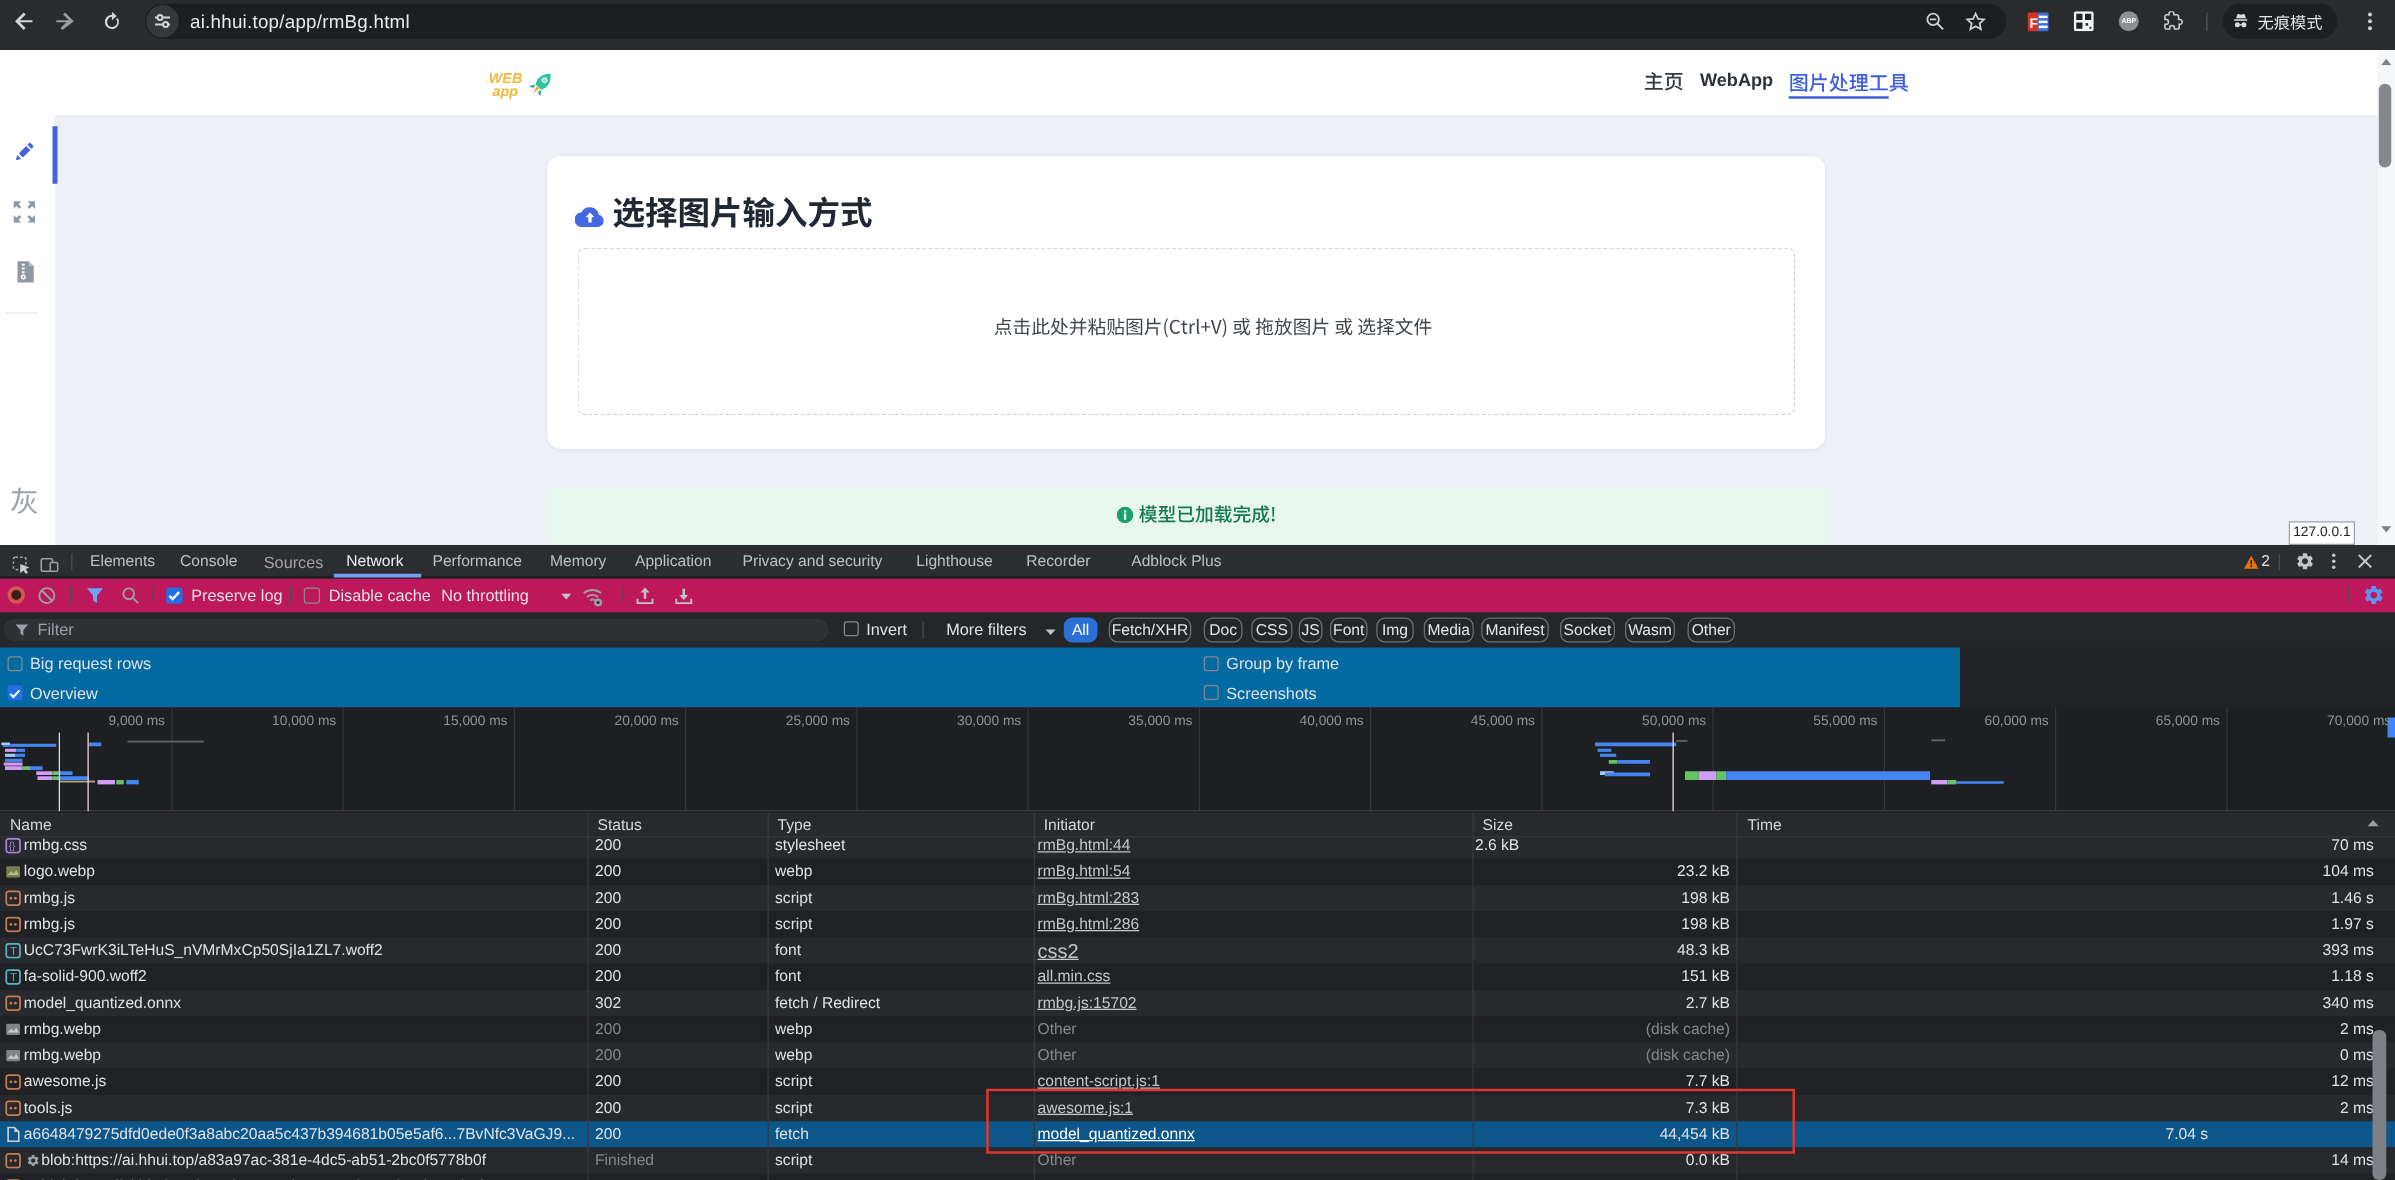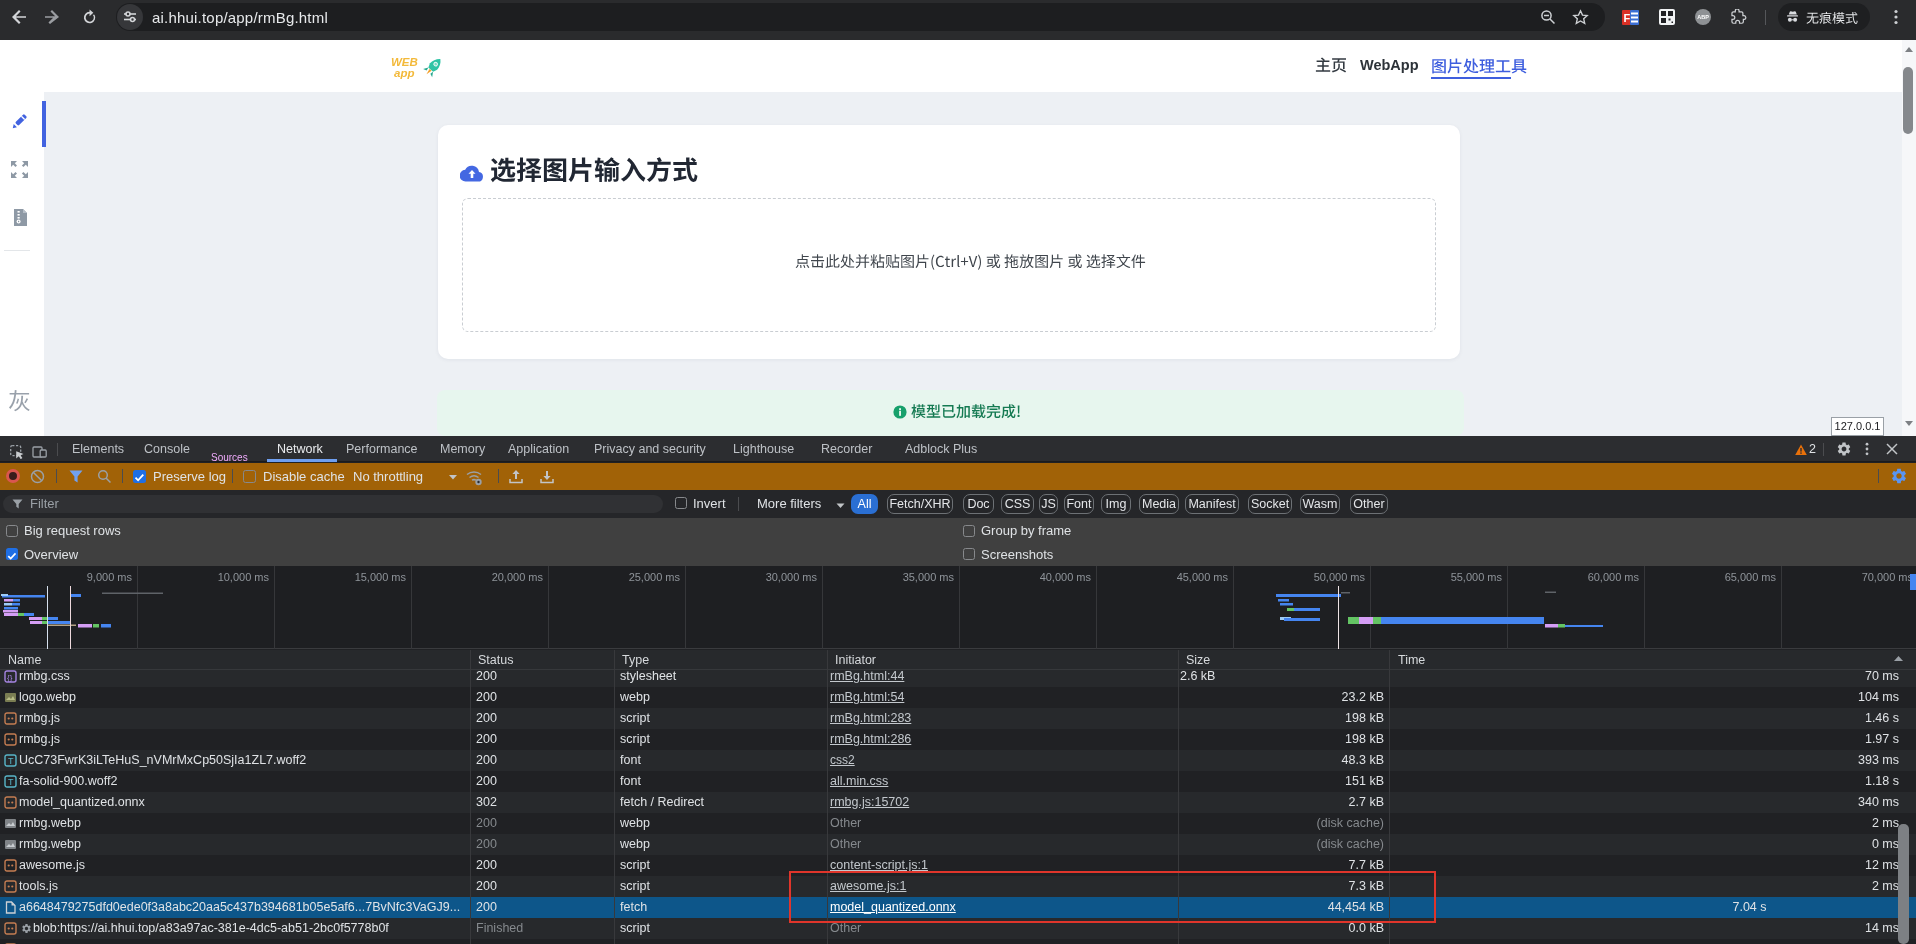--- a/index.html
+++ b/index.html
@@ -188,21 +188,21 @@
     </svg>
     <svg class="abs" style="left:32px;top:9px" width="15" height="15" viewBox="0 0 15 15">
       <g stroke="#9aa0a6" fill="none" stroke-width="1.3">
         <rect x="1" y="2" width="9" height="10" rx="1"></rect>
         <rect x="8.2" y="5" width="6" height="7" rx="1" fill="#2c2d30"></rect>
       </g>
     </svg>
     <div class="abs" style="left:57px;top:7px;width:1px;height:13px;background:#4b4c4f"></div>
     <div class="abs" style="left:72px;top:6px;font-size:12.5px;color:#bdc1c6">Elements</div>
     <div class="abs" style="left:144px;top:6px;font-size:12.5px;color:#bdc1c6">Console</div>
-    <div class="abs" style="left:211px;top:16px;font-size:10px;color:#f0abfc">Sources</div>
+    <div class="abs" style="left:211px;top:6px;font-size:13px;color:#a3a3a3">Sources</div>
     <div class="abs" style="left:277px;top:6px;font-size:12.5px;color:#e9ebee">Network</div>
     <div class="abs" style="left:346px;top:6px;font-size:12.5px;color:#bdc1c6">Performance</div>
     <div class="abs" style="left:440px;top:6px;font-size:12.5px;color:#bdc1c6">Memory</div>
     <div class="abs" style="left:508px;top:6px;font-size:12.5px;color:#bdc1c6">Application</div>
     <div class="abs" style="left:594px;top:6px;font-size:12.5px;color:#bdc1c6">Privacy and security</div>
     <div class="abs" style="left:733px;top:6px;font-size:12.5px;color:#bdc1c6">Lighthouse</div>
     <div class="abs" style="left:821px;top:6px;font-size:12.5px;color:#bdc1c6">Recorder</div>
     <div class="abs" style="left:905px;top:6px;font-size:12.5px;color:#bdc1c6">Adblock Plus</div>
     <div class="abs" style="left:267px;top:23px;width:70px;height:3px;background:#6f9ff0"></div>
     <svg class="abs" style="left:1795px;top:8px" width="12" height="12" viewBox="0 0 12 12">
@@ -224,21 +224,21 @@
         <circle cx="7" cy="11.8" r="1.4"></circle>
       </g>
     </svg>
     <svg class="abs" style="left:1885px;top:6px" width="14" height="14" viewBox="0 0 14 14">
       <g stroke="#c2c5c8" stroke-width="1.5">
         <line x1="2" y1="2" x2="12" y2="12"></line>
         <line x1="12" y1="2" x2="2" y2="12"></line>
       </g>
     </svg>
   </div>
-<div class="abs" style="left:0;top:463px;width:1916px;height:27px;background:#a16207">
+<div class="abs" style="left:0;top:463px;width:1916px;height:27px;background:#be185d">
     <div class="abs" style="left:6px;top:6px;width:14px;height:14px;border-radius:8px;border:3.2px solid #d9564f;background:#381d1c"></div>
     <svg class="abs" style="left:30px;top:6px" width="15" height="15" viewBox="0 0 15 15">
       <g stroke="#9aa0a6" stroke-width="1.5" fill="none">
         <circle cx="7.5" cy="7.5" r="6"></circle>
         <line x1="3.2" y1="3.2" x2="11.8" y2="11.8"></line>
       </g>
     </svg>
     <div class="abs" style="left:56px;top:6px;width:1px;height:14px;background:#4b4c4f"></div>
     <svg class="abs" style="left:69px;top:7px" width="14" height="14" viewBox="0 0 14 14">
       <path d="M0.5 0.5h13L8.6 6.5v6L5.4 10.4v-4z" fill="#71a1f0"></path>
@@ -309,21 +309,21 @@
     <div class="abs" style="left:1001px;top:4px;height:20px;width:33px;text-align:center;border-radius:7px;border:1px solid #6d7175;color:#e4e6e9;font-size:12.5px;line-height:18px">CSS</div>
     <div class="abs" style="left:1039px;top:4px;height:20px;width:19px;text-align:center;border-radius:7px;border:1px solid #6d7175;color:#e4e6e9;font-size:12.5px;line-height:18px">JS</div>
     <div class="abs" style="left:1064px;top:4px;height:20px;width:30px;text-align:center;border-radius:7px;border:1px solid #6d7175;color:#e4e6e9;font-size:12.5px;line-height:18px">Font</div>
     <div class="abs" style="left:1101px;top:4px;height:20px;width:30px;text-align:center;border-radius:7px;border:1px solid #6d7175;color:#e4e6e9;font-size:12.5px;line-height:18px">Img</div>
     <div class="abs" style="left:1139px;top:4px;height:20px;width:40px;text-align:center;border-radius:7px;border:1px solid #6d7175;color:#e4e6e9;font-size:12.5px;line-height:18px">Media</div>
     <div class="abs" style="left:1185px;top:4px;height:20px;width:54px;text-align:center;border-radius:7px;border:1px solid #6d7175;color:#e4e6e9;font-size:12.5px;line-height:18px">Manifest</div>
     <div class="abs" style="left:1248px;top:4px;height:20px;width:44px;text-align:center;border-radius:7px;border:1px solid #6d7175;color:#e4e6e9;font-size:12.5px;line-height:18px">Socket</div>
     <div class="abs" style="left:1300px;top:4px;height:20px;width:40px;text-align:center;border-radius:7px;border:1px solid #6d7175;color:#e4e6e9;font-size:12.5px;line-height:18px">Wasm</div>
     <div class="abs" style="left:1350px;top:4px;height:20px;width:38px;text-align:center;border-radius:7px;border:1px solid #6d7175;color:#e4e6e9;font-size:12.5px;line-height:18px">Other</div>
   </div>
-<div class="abs" style="left:0;top:518px;width:1916px;height:48px;background:#404040">
+<div class="abs" style="left:0;top:518px;width:1568px;height:48px;background:#0369a1">
     <div class="abs" style="left:6px;top:7px;width:12px;height:12px;border-radius:2.5px;border:1.5px solid #87898c;background:transparent"></div>
     <div class="abs" style="left:24px;top:5px;font-size:13px;color:#dfe2e5">Big request rows</div>
     <div class="abs" style="left:963px;top:7px;width:12px;height:12px;border-radius:2.5px;border:1.5px solid #87898c;background:transparent"></div>
     <div class="abs" style="left:981px;top:5px;font-size:13px;color:#dfe2e5">Group by frame</div>
     <div class="abs" style="left:6px;top:30px;width:12px;height:12px;border-radius:2.5px;background:#1f6fe5"><svg width="12" height="12" viewBox="0 0 13 13">
         <path d="M2.5 6.7l2.6 2.6 5.2-5.6" stroke="#fff" stroke-width="1.8" fill="none"></path>
       </svg></div>
     <div class="abs" style="left:24px;top:29px;font-size:13px;color:#dfe2e5">Overview</div>
     <div class="abs" style="left:963px;top:30px;width:12px;height:12px;border-radius:2.5px;border:1.5px solid #87898c;background:transparent"></div>
     <div class="abs" style="left:981px;top:29px;font-size:13px;color:#dfe2e5">Screenshots</div>
@@ -450,21 +450,21 @@
     <div class="abs" style="left:1180px;top:82.0px;width:204px;text-align:right;font-size:12.5px;color:#dfe2e5">198 kB</div>
     <div class="abs" style="left:1600px;top:82.0px;width:299px;text-align:right;font-size:12.5px;color:#dfe2e5">1.97 s</div>
     <div class="abs" style="left:0;top:99.5px;width:1916px;height:21px;background:#27292c"></div>
     <svg class="abs" style="left:4px;top:103.5px" width="13" height="13" viewBox="0 0 13 13">
       <rect x="1" y="1" width="11" height="11" rx="2" fill="none" stroke="#58b5c8" stroke-width="1.4"></rect>
       <text x="4" y="10" font-size="9" fill="#58b5c8">T</text>
     </svg>
     <div class="abs" style="left:19px;top:103.0px;width:445px;font-size:12.5px;color:#dfe2e5;white-space:nowrap;overflow:hidden">UcC73FwrK3iLTeHuS_nVMrMxCp50SjIa1ZL7.woff2</div>
     <div class="abs" style="left:476px;top:103.0px;font-size:12.5px;color:#dfe2e5">200</div>
     <div class="abs" style="left:620px;top:103.0px;font-size:12.5px;color:#dfe2e5">font</div>
-    <div class="abs" style="left:830px;top:103.0px;font-size:12px;color:#c3c8cd;text-decoration:underline">css2</div>
+    <div class="abs" style="left:830px;top:103.0px;font-size:16px;color:#c3c8cd;text-decoration:underline">css2</div>
     <div class="abs" style="left:1180px;top:103.0px;width:204px;text-align:right;font-size:12.5px;color:#dfe2e5">48.3 kB</div>
     <div class="abs" style="left:1600px;top:103.0px;width:299px;text-align:right;font-size:12.5px;color:#dfe2e5">393 ms</div>
     <div class="abs" style="left:0;top:120.5px;width:1916px;height:21px;background:#202124"></div>
     <svg class="abs" style="left:4px;top:124.5px" width="13" height="13" viewBox="0 0 13 13">
       <rect x="1" y="1" width="11" height="11" rx="2" fill="none" stroke="#58b5c8" stroke-width="1.4"></rect>
       <text x="4" y="10" font-size="9" fill="#58b5c8">T</text>
     </svg>
     <div class="abs" style="left:19px;top:124.0px;width:445px;font-size:12.5px;color:#dfe2e5;white-space:nowrap;overflow:hidden">fa-solid-900.woff2</div>
     <div class="abs" style="left:476px;top:124.0px;font-size:12.5px;color:#dfe2e5">200</div>
     <div class="abs" style="left:620px;top:124.0px;font-size:12.5px;color:#dfe2e5">font</div>

